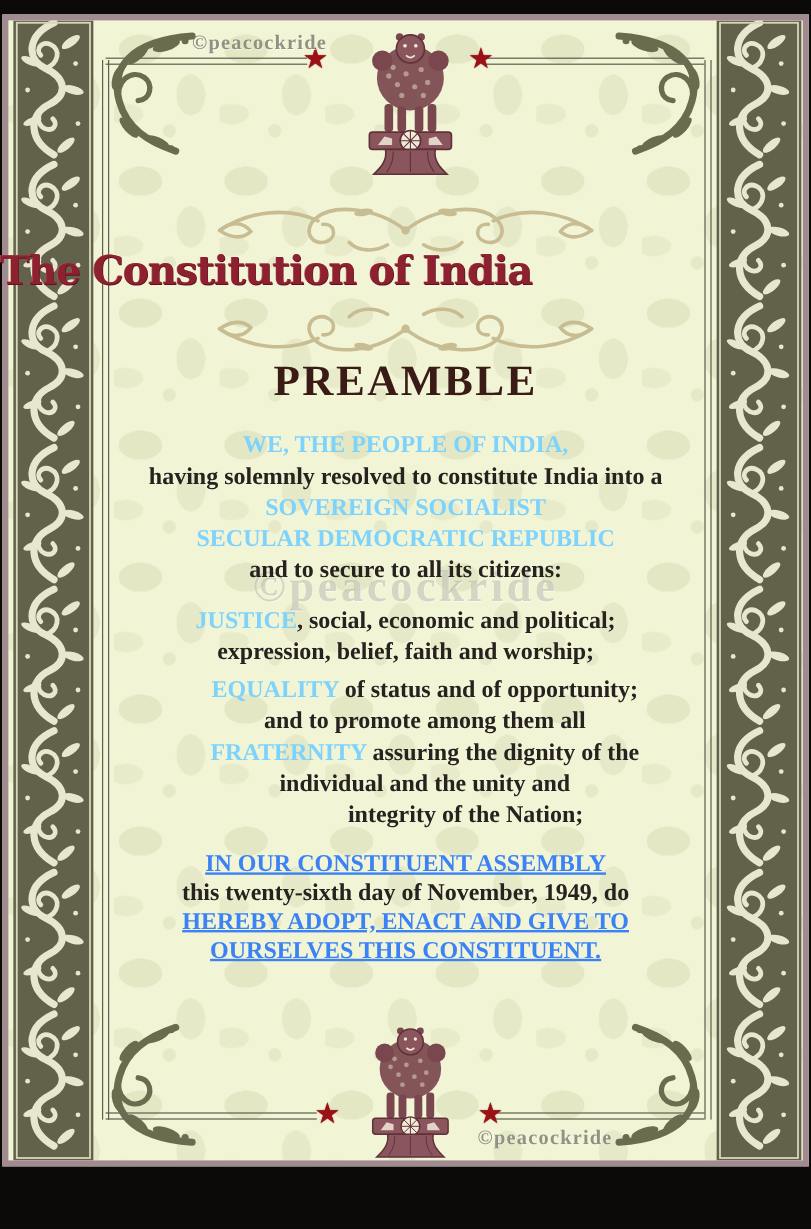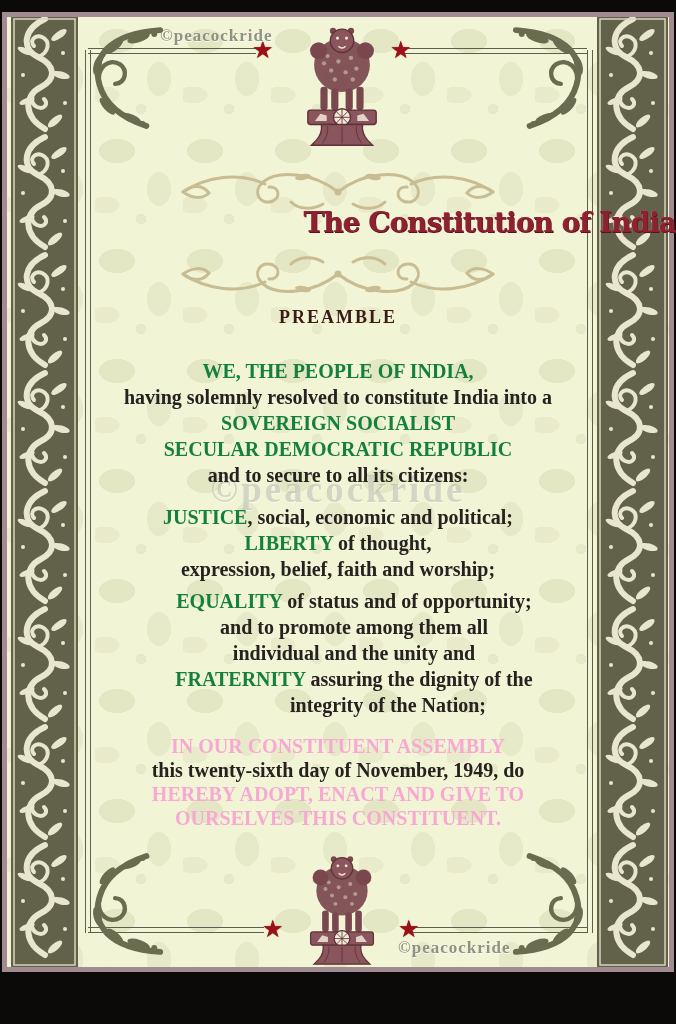--- a/index.html
+++ b/index.html
@@ -26,22 +26,22 @@
   .frame-v{width:4px;border-left:1px solid #5d5e4e;border-right:1px solid #5d5e4e;}
   .frame-h{height:4px;border-top:1px solid #5d5e4e;border-bottom:1px solid #5d5e4e;}
   .star{
     position:absolute;font-size:24px;line-height:24px;color:#9c1117;
     text-shadow:0 0 1px #6e0c10;
   }
   .corner{position:absolute;width:88px;height:108px;}
   .emblem{position:absolute;}
   .flourish{position:absolute;left:173px;width:330px;height:46px;}
   .title{
-    position:absolute;left:0;right:0;top:206px;text-align:right;
-    font-family:"DejaVu Serif", serif;font-weight:bold;font-size:28px;
+    position:absolute;left:0;right:0;top:206px;text-align:left;
+    font-family:"DejaVu Serif", serif;font-weight:bold;font-size:33px;
     color:#8e2130;letter-spacing:-1px;
     text-shadow:0.5px 0.5px 0 #5c1220, -0.5px -0.5px 0 #c06a70;
     white-space:nowrap;
   }
   .wm{
     position:absolute;font-family:Liberation Serif, serif;font-weight:bold;
     color:rgba(125,128,112,0.85);text-shadow:0.5px 0.5px 0 rgba(255,255,255,0.7);
     letter-spacing:1px;
   }
   .wm-small{font-size:17px;}
@@ -49,30 +49,30 @@
     left:0;right:0;top:468px;text-align:center;font-size:37px;letter-spacing:3px;
     color:rgba(140,144,124,0.34);
     text-shadow:0.5px 1px 0 rgba(255,255,255,0.55);
   }
   .text-col{
     position:absolute;left:92px;right:92px;top:302px;text-align:center;
     font-weight:bold;color:#27211f;
   }
   .text-col .line{white-space:nowrap;}
   .preamble-h{
-    font-size:18px;line-height:30px;letter-spacing:2px;color:#3a1b15;
+    font-size:36px;line-height:30px;letter-spacing:2px;color:#3a1b15;
     margin-bottom:26px;
   }
   .block{font-size:20px;line-height:26px;}
   .b1{margin-bottom:16px;}
   .b2{margin-bottom:6px;}
   .b3{margin-bottom:16px;padding-left:32px;}
   .b4{line-height:24px;}
-  .red{color:#15803d;}
-  .darkred{color:#f9a8d4;}
+  .red{color:#7dd3fc;}
+  .darkred{color:#3b82f6;text-decoration:underline;}
   .indent{transform:translateX(34px);}
   .hidden-defs{position:absolute;width:0;height:0;}
 </style>
 </head>
 <body>
 
 <svg class="hidden-defs" aria-hidden="true">
   <defs>
 
     <g id="sym-scroll">
@@ -226,29 +226,28 @@
     <div class="block b1">
       <div class="line red">WE, THE PEOPLE OF INDIA,</div>
       <div class="line">having solemnly resolved to constitute India into a</div>
       <div class="line red">SOVEREIGN SOCIALIST</div>
       <div class="line red">SECULAR DEMOCRATIC REPUBLIC</div>
       <div class="line">and to secure to all its citizens:</div>
     </div>
 
     <div class="block b2">
       <div class="line"><span class="red">JUSTICE</span><span>, social, economic and political;</span></div>
-      <div class="line"><span class="red">LIBERTY</span><span> of thought,</span></div>
       <div class="line">expression, belief, faith and worship;</div>
     </div>
 
     <div class="block b3">
       <div class="line"><span class="red">EQUALITY</span><span> of status and of opportunity;</span></div>
       <div class="line">and to promote among them all</div>
+      <div class="line"><span class="red">FRATERNITY</span><span> assuring the dignity of the</span></div>
       <div class="line">individual and the unity and</div>
-      <div class="line"><span class="red">FRATERNITY</span><span> assuring the dignity of the</span></div>
       <div class="line indent">integrity of the Nation;</div>
     </div>
 
     <div class="block b4">
       <div class="line darkred">IN OUR CONSTITUENT ASSEMBLY</div>
       <div class="line">this twenty-sixth day of November, 1949, do</div>
       <div class="line darkred">HEREBY ADOPT, ENACT AND GIVE TO</div>
       <div class="line darkred">OURSELVES THIS CONSTITUENT.</div>
     </div>
   </div>

